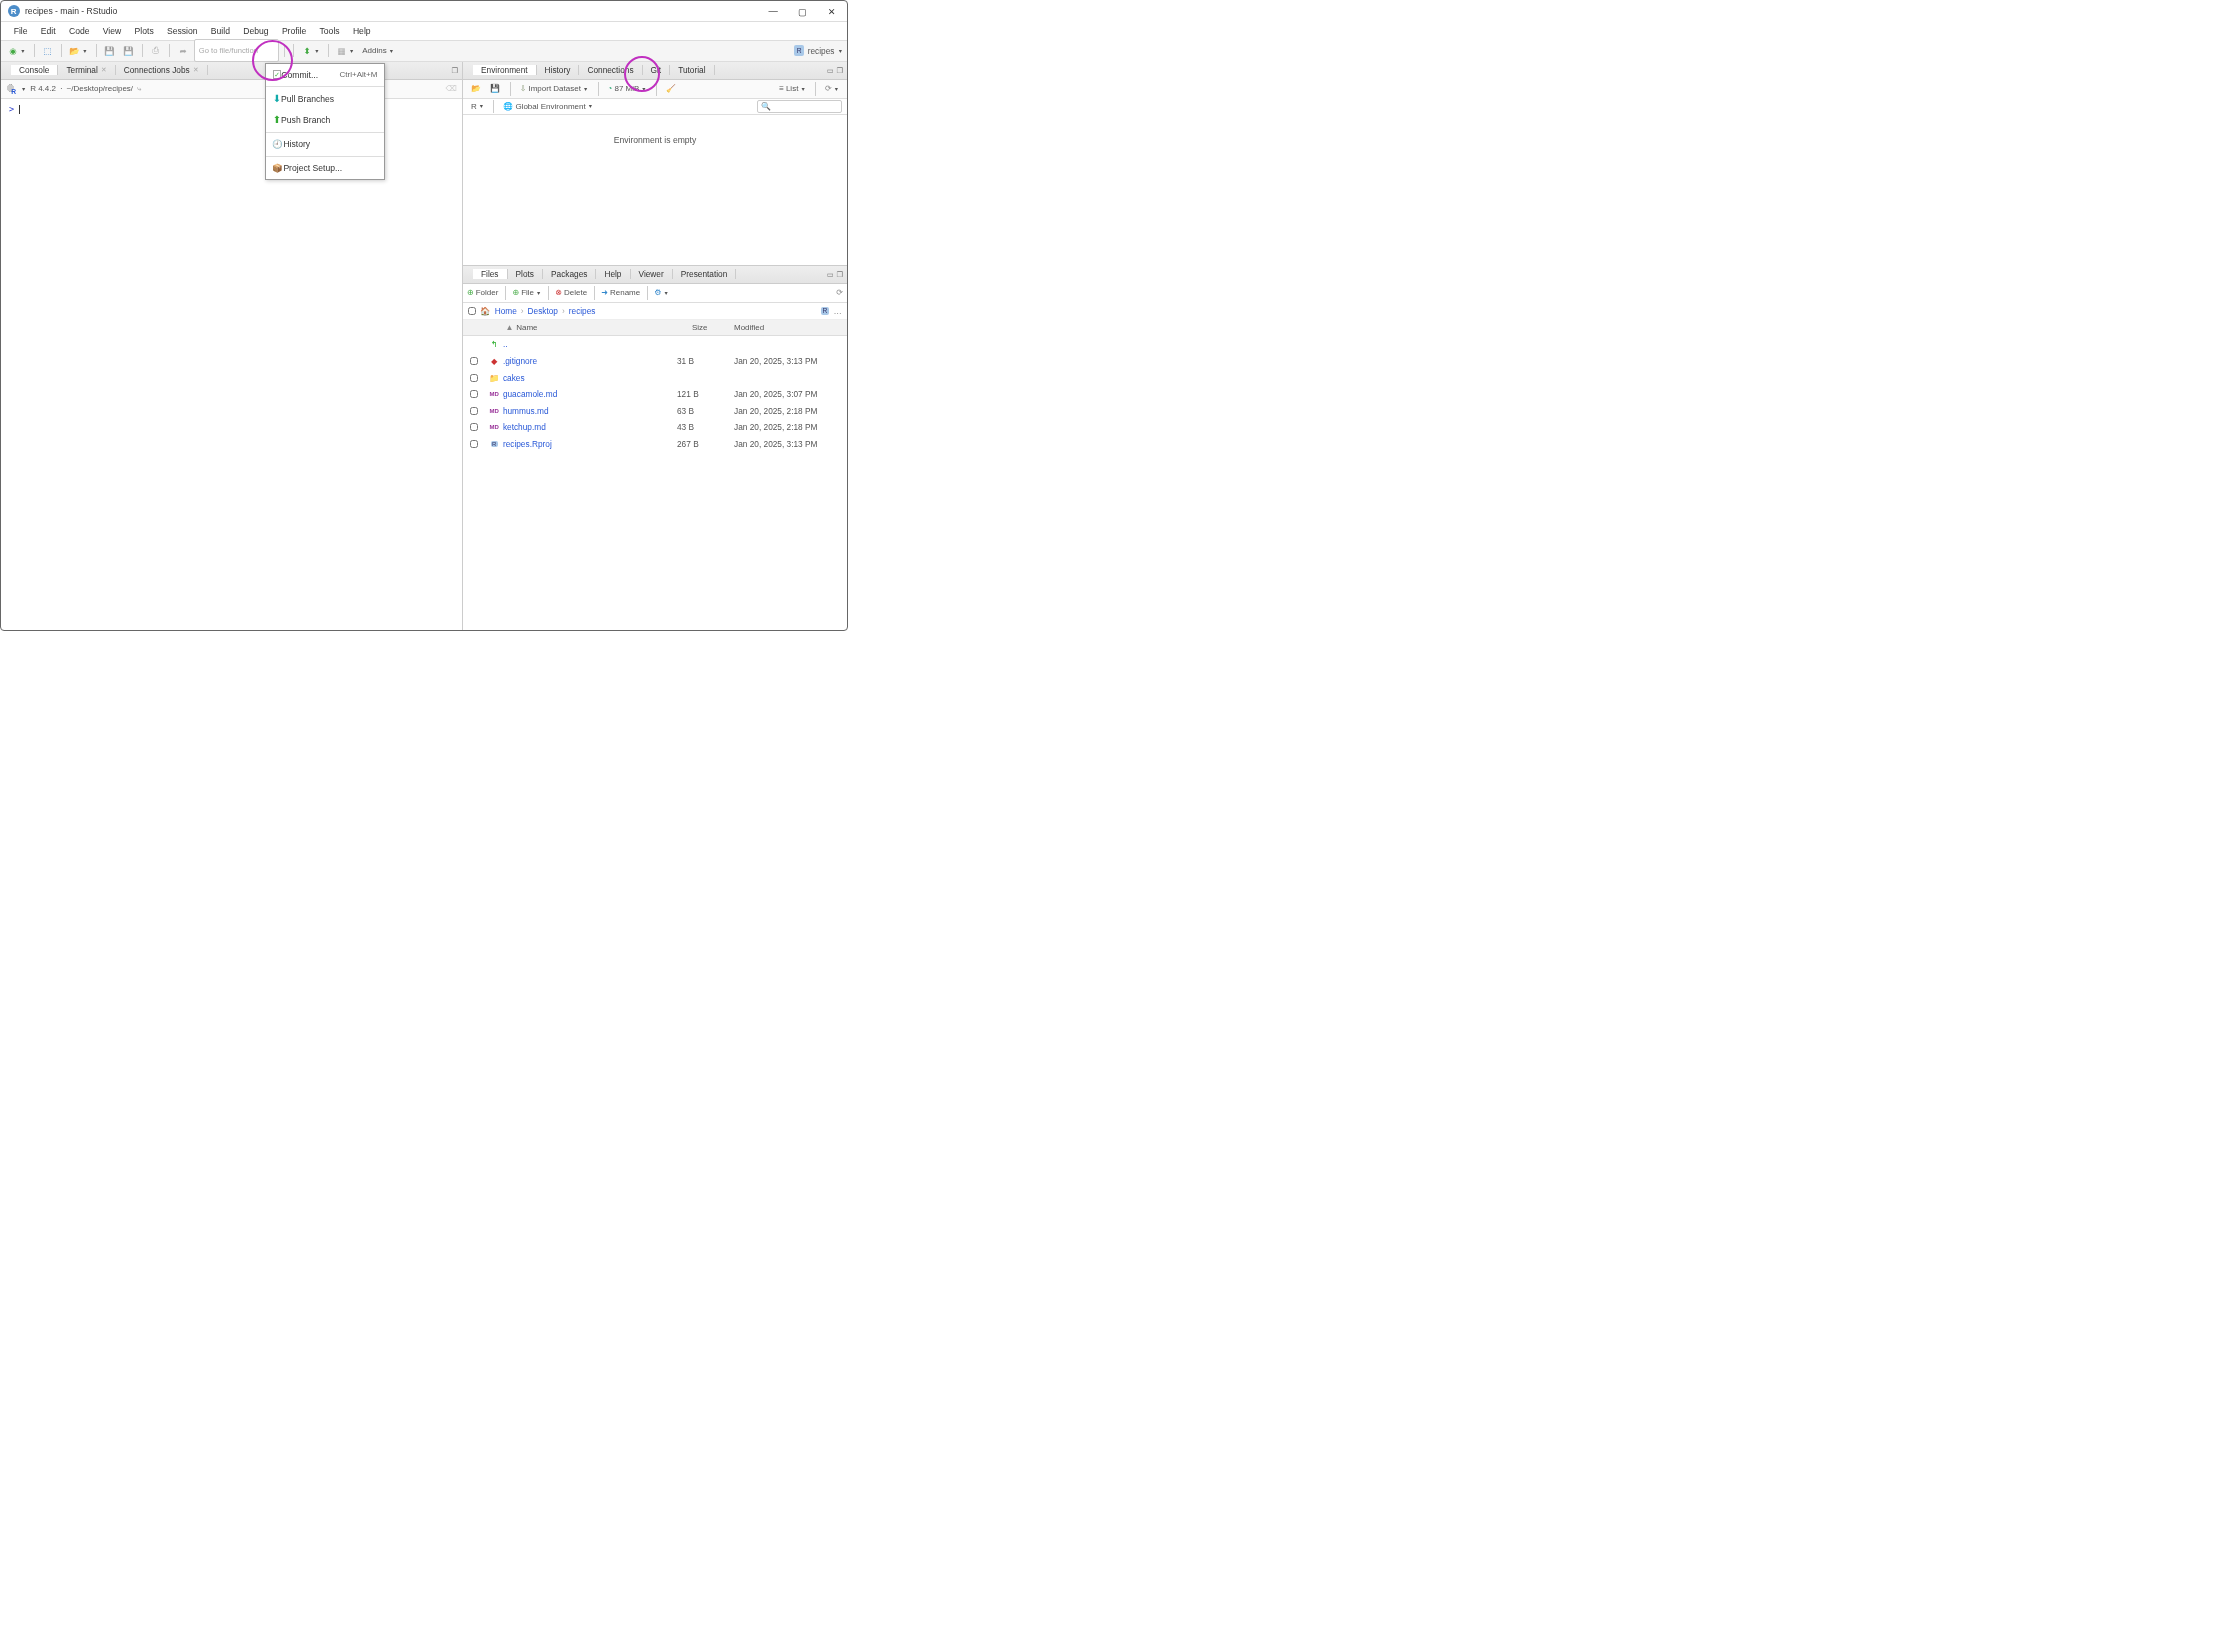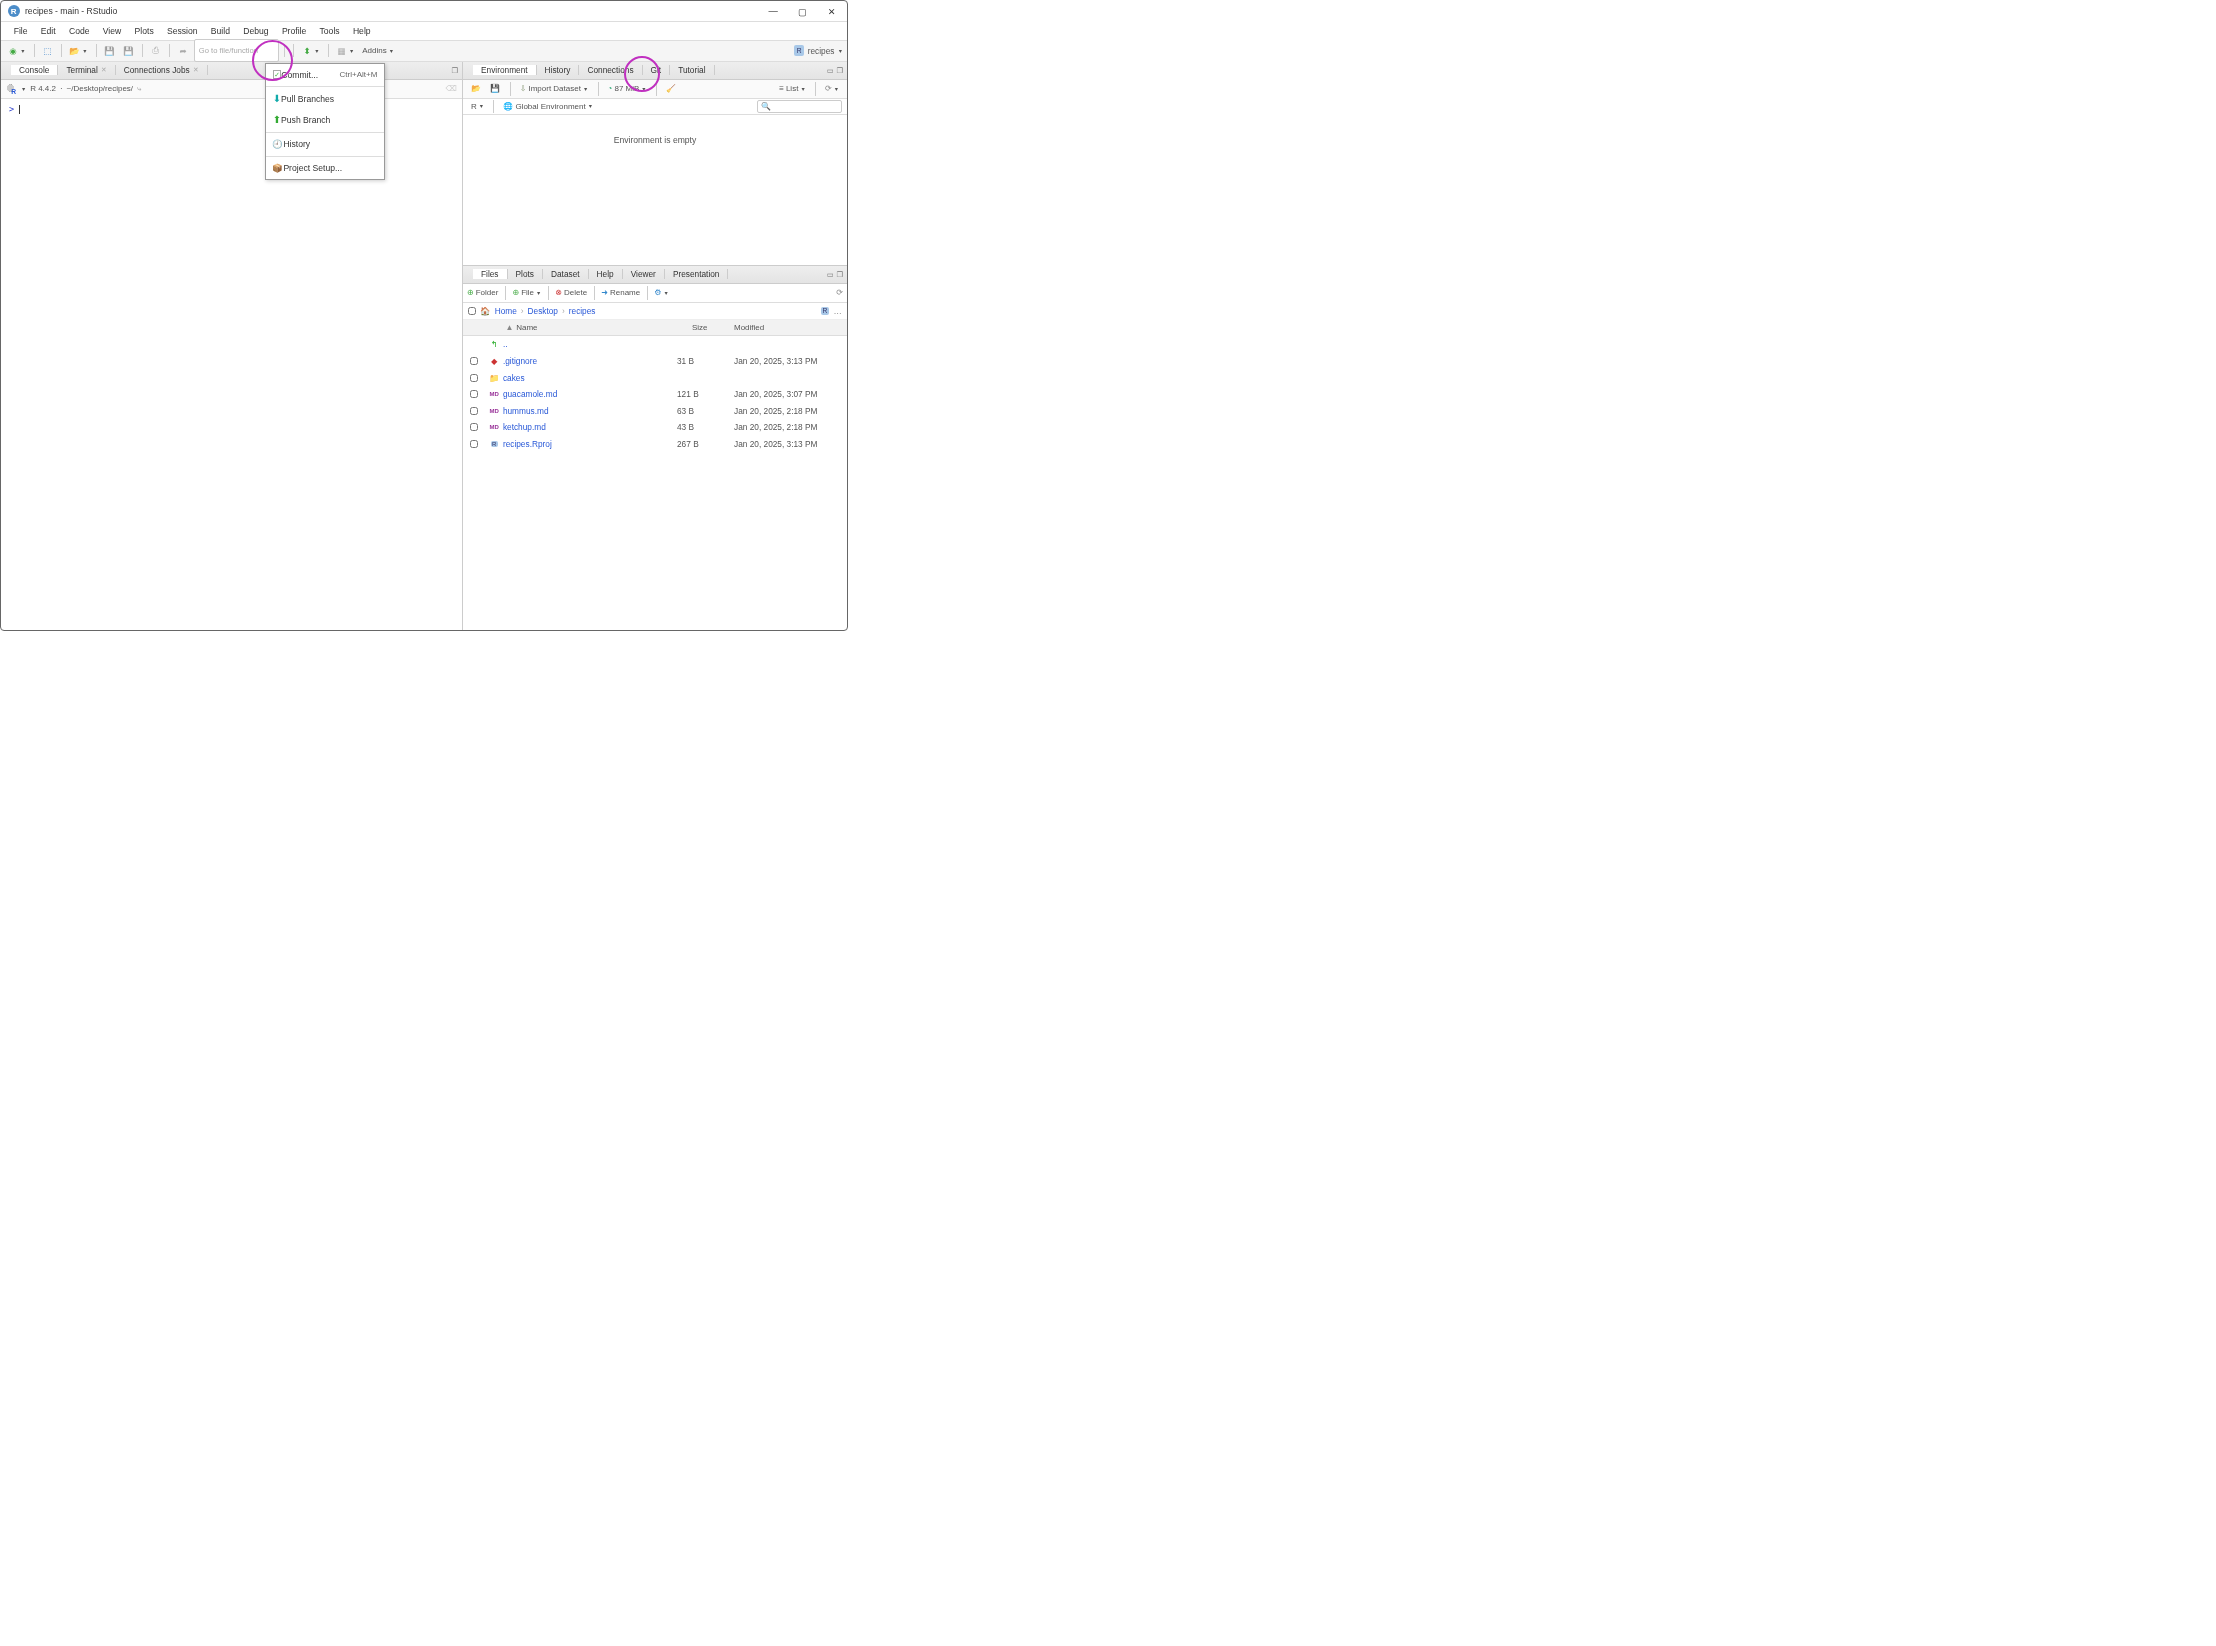--- a/index.html
+++ b/index.html
@@ -270,21 +270,21 @@
 
       <div class="pane pane-bot-r">
         <div class="tabs">
           <div class="tab active">
               <span>Files</span>
             </div>
           <div class="tab">
               <span>Plots</span>
             </div>
           <div class="tab">
-              <span>Dataset</span>
+              <span>Packages</span>
             </div>
           <div class="tab">
               <span>Help</span>
             </div>
           <div class="tab">
               <span>Viewer</span>
             </div>
           <div class="tab">
               <span>Presentation</span>
             </div>

